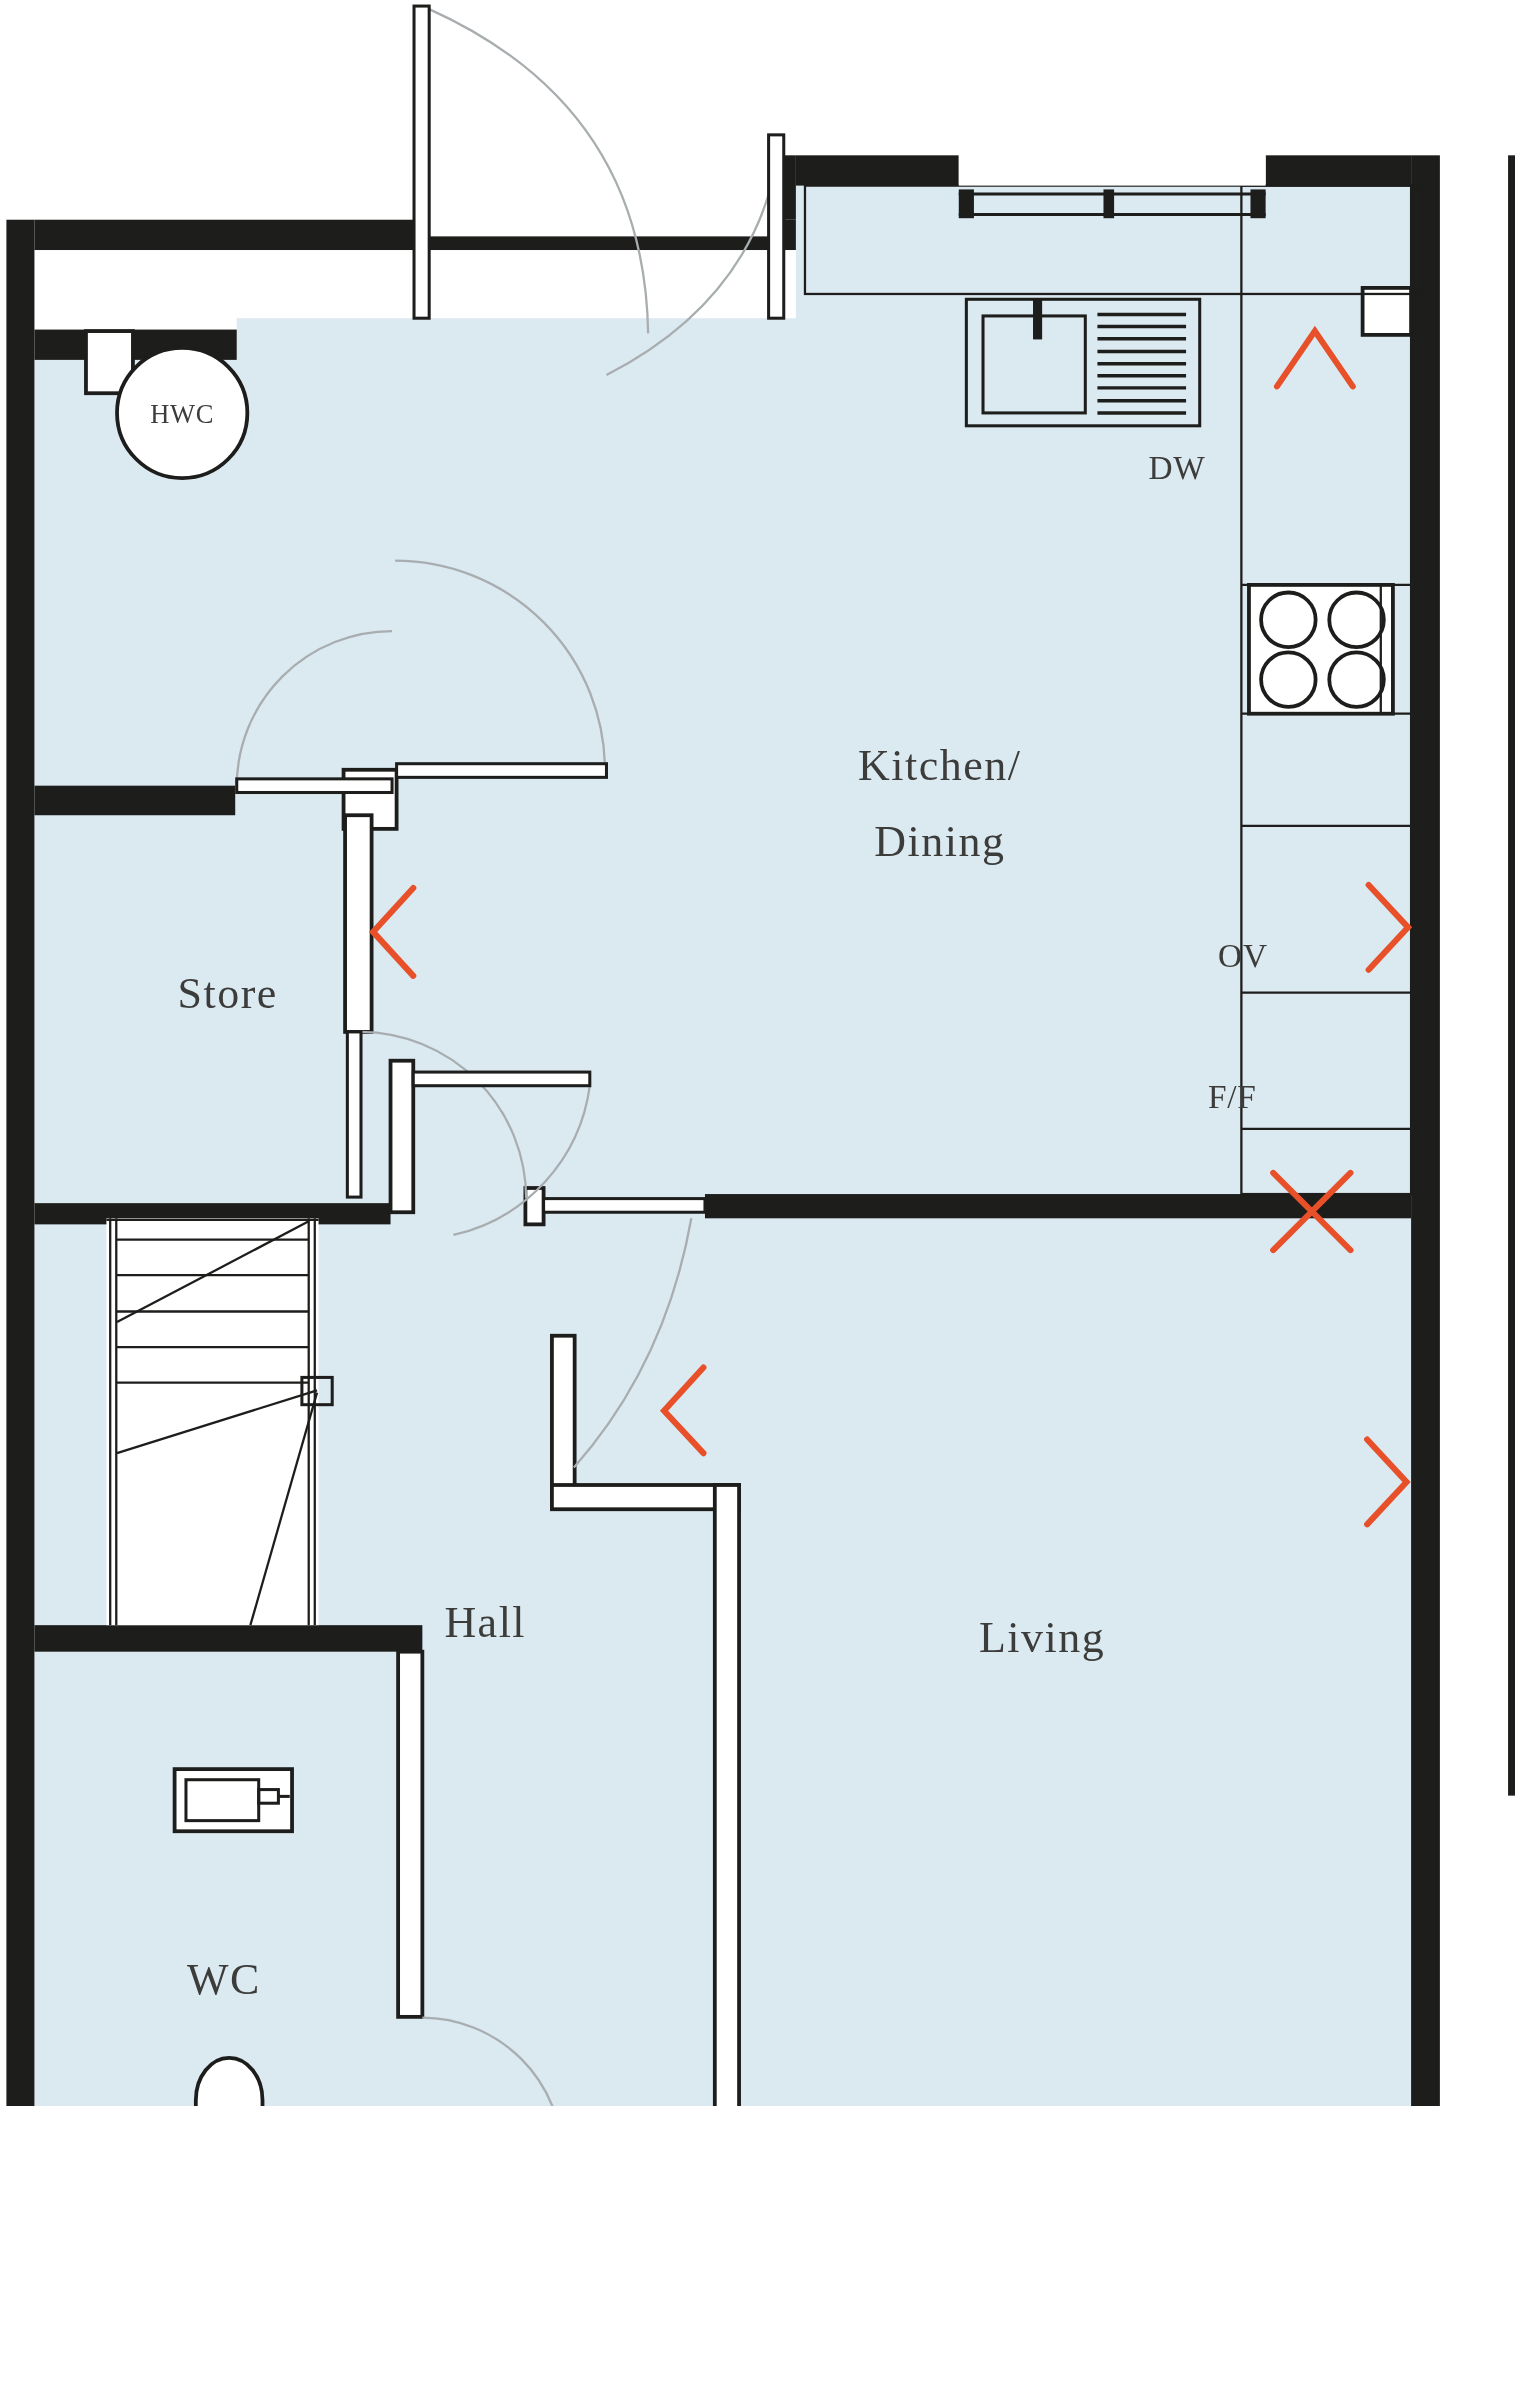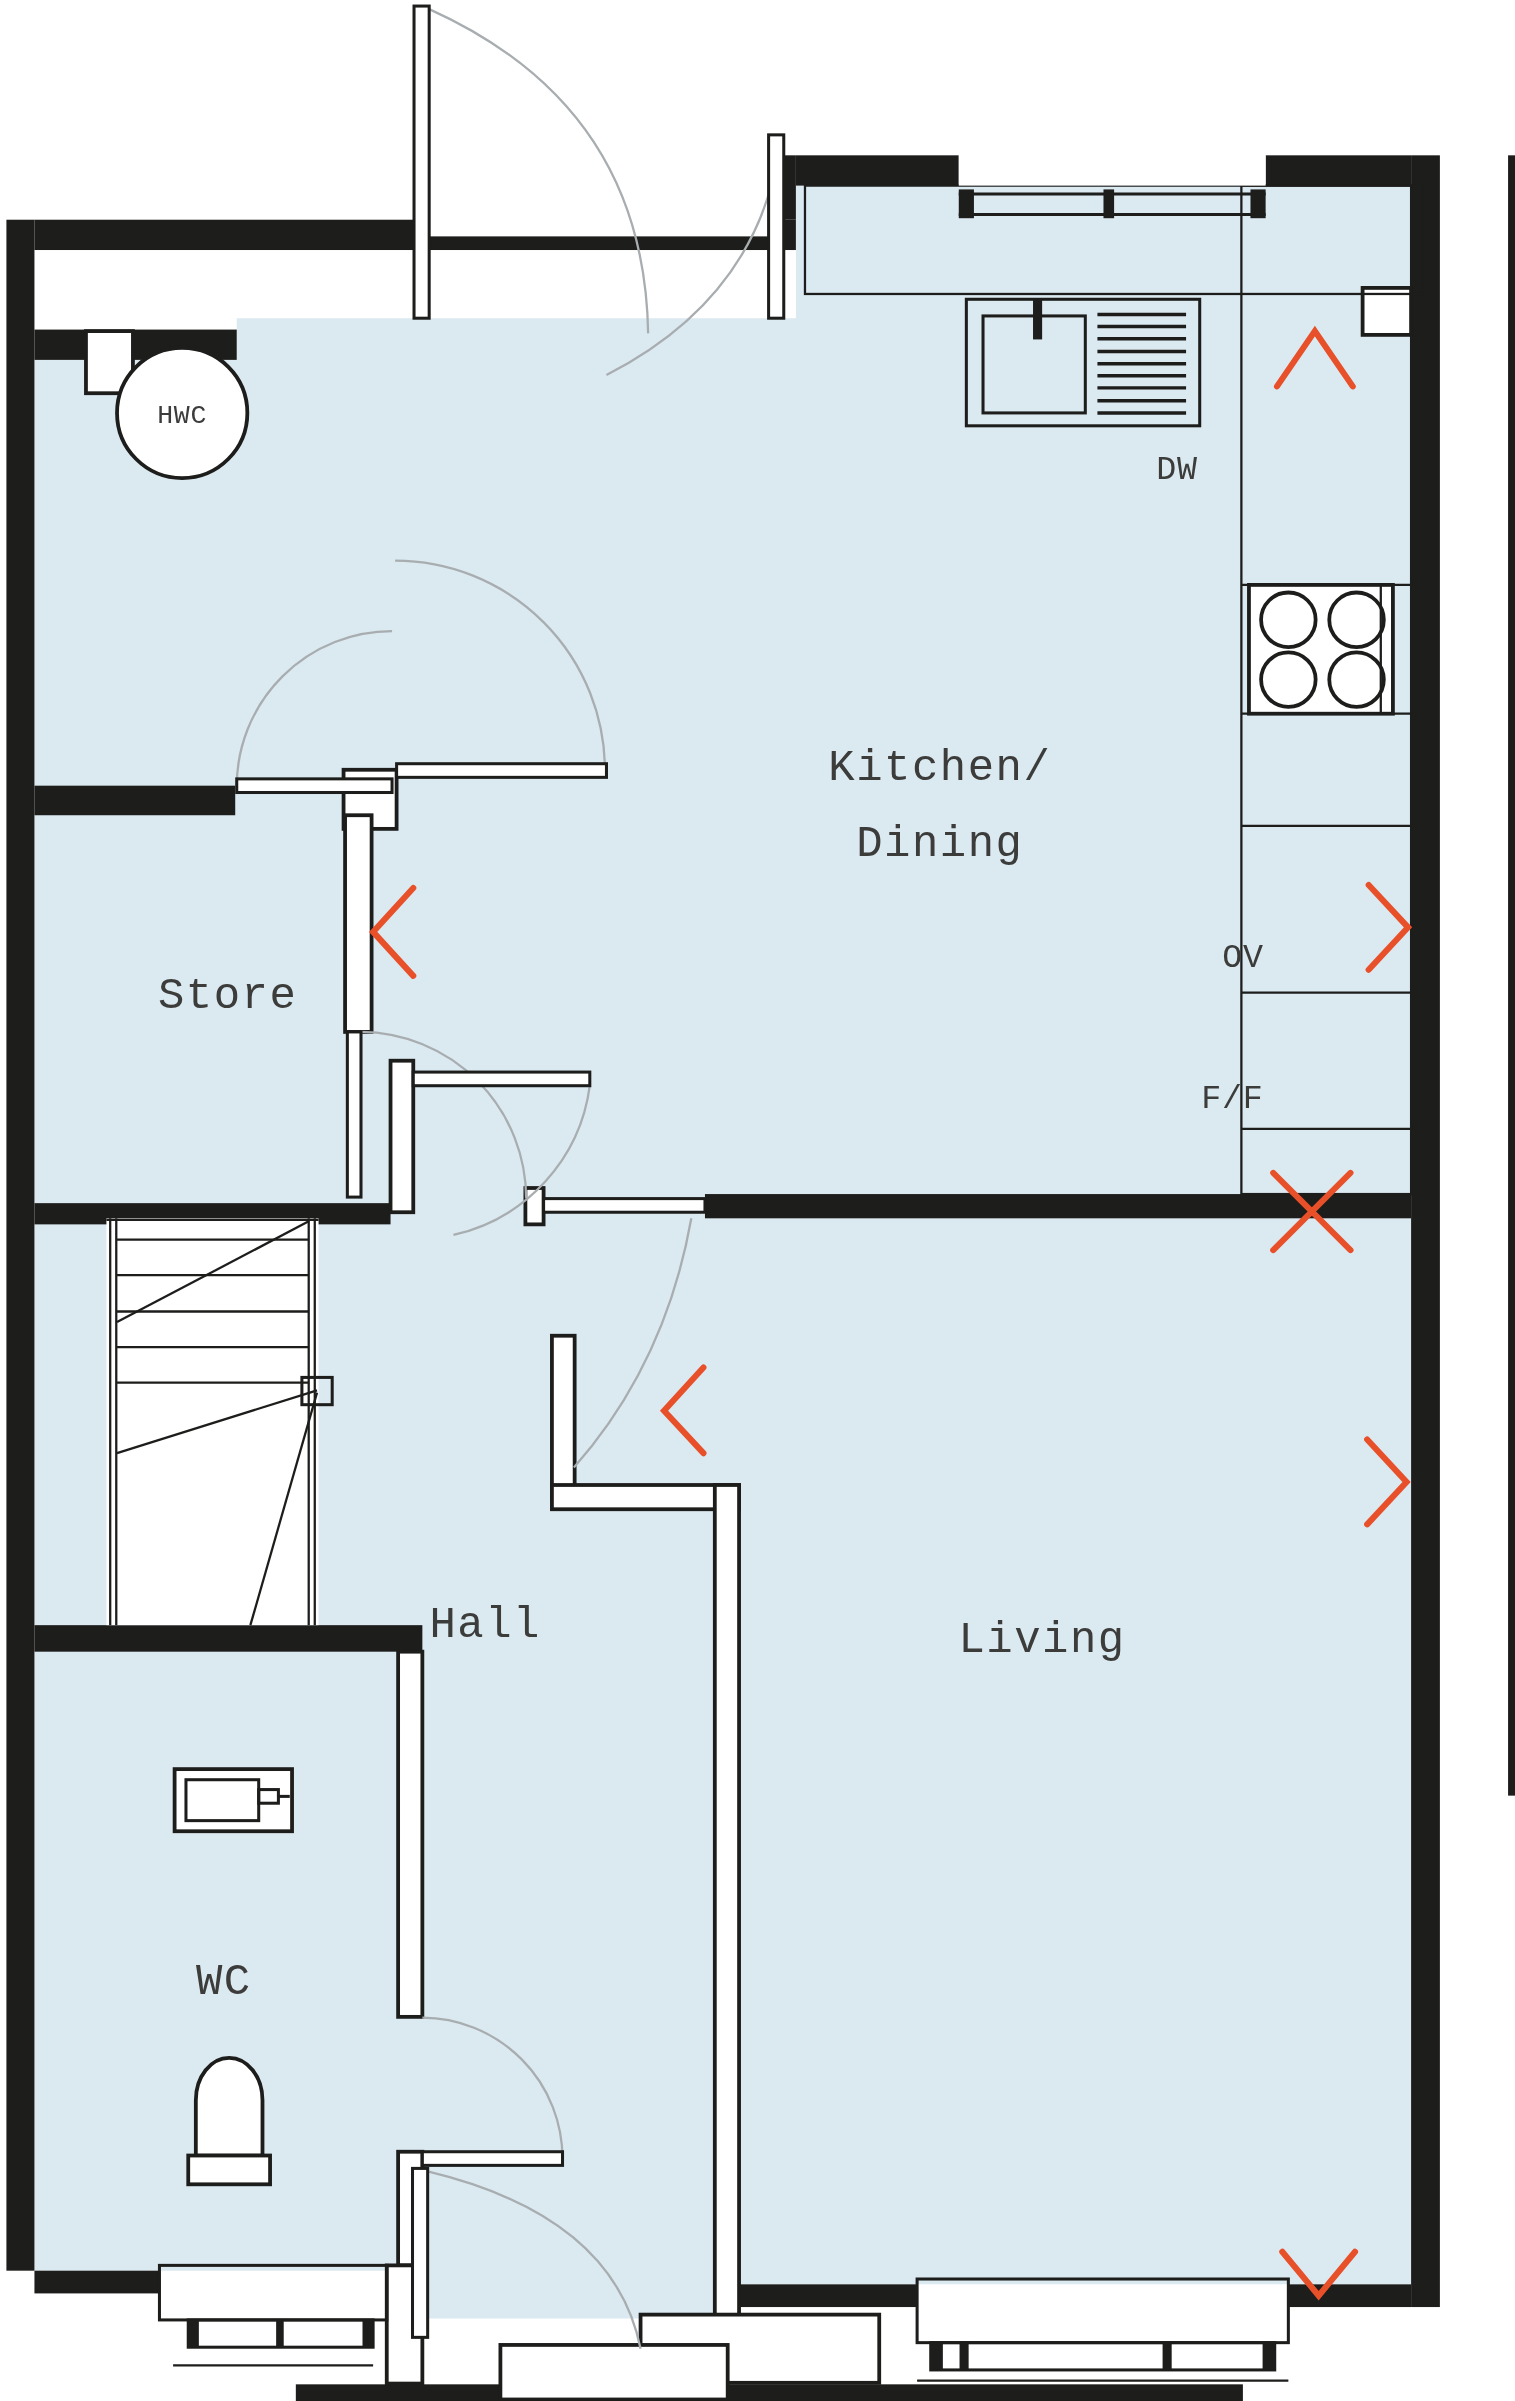--- a/index.html
+++ b/index.html
@@ -1,17 +1,17 @@
 <!DOCTYPE html>
 <html style="--bg: #ffffff; --wall: #1d1d1b; --floor: #dbe9f1; --arc: #a8adb0; --marker: #e8502a; --label: #3c3c3b;font-size:12px"><head>
 <meta charset="utf-8">
 <style>
   html,body{margin:0;padding:0;background:#fff;}
-  .plan-wrap{position:relative;width:1516px;height:2401px;background:var(--bg,#fff);
-    font-family:Liberation Mono, monospace;}
+  .plan-wrap{position:relative;width:1516px;height:2106px;background:var(--bg,#fff);
+    font-family:Liberation Serif, serif;}
   svg{display:block;width:1516px;height:2401px;}
   .wall{fill:var(--wall,#1d1d1b);}
   .stud{fill:#ffffff;stroke:var(--wall,#1d1d1b);stroke-width:5;}
   .leaf{fill:#ffffff;stroke:var(--wall,#1d1d1b);stroke-width:4;}
   .fixture{fill:#ffffff;stroke:var(--wall,#1d1d1b);stroke-width:5;}
   .thin{stroke:var(--wall,#1d1d1b);stroke-width:3;fill:none;}
   .thin4{stroke:var(--wall,#1d1d1b);stroke-width:4;fill:none;}
   .arc{stroke:var(--arc,#a8adb0);stroke-width:3;fill:none;}
   .marker{stroke:var(--marker,#e8502a);stroke-width:8;fill:none;stroke-linecap:round;}
   .room-label{fill:var(--label,#3c3c3b);font-size:58px;letter-spacing:2px;text-anchor:middle;}

